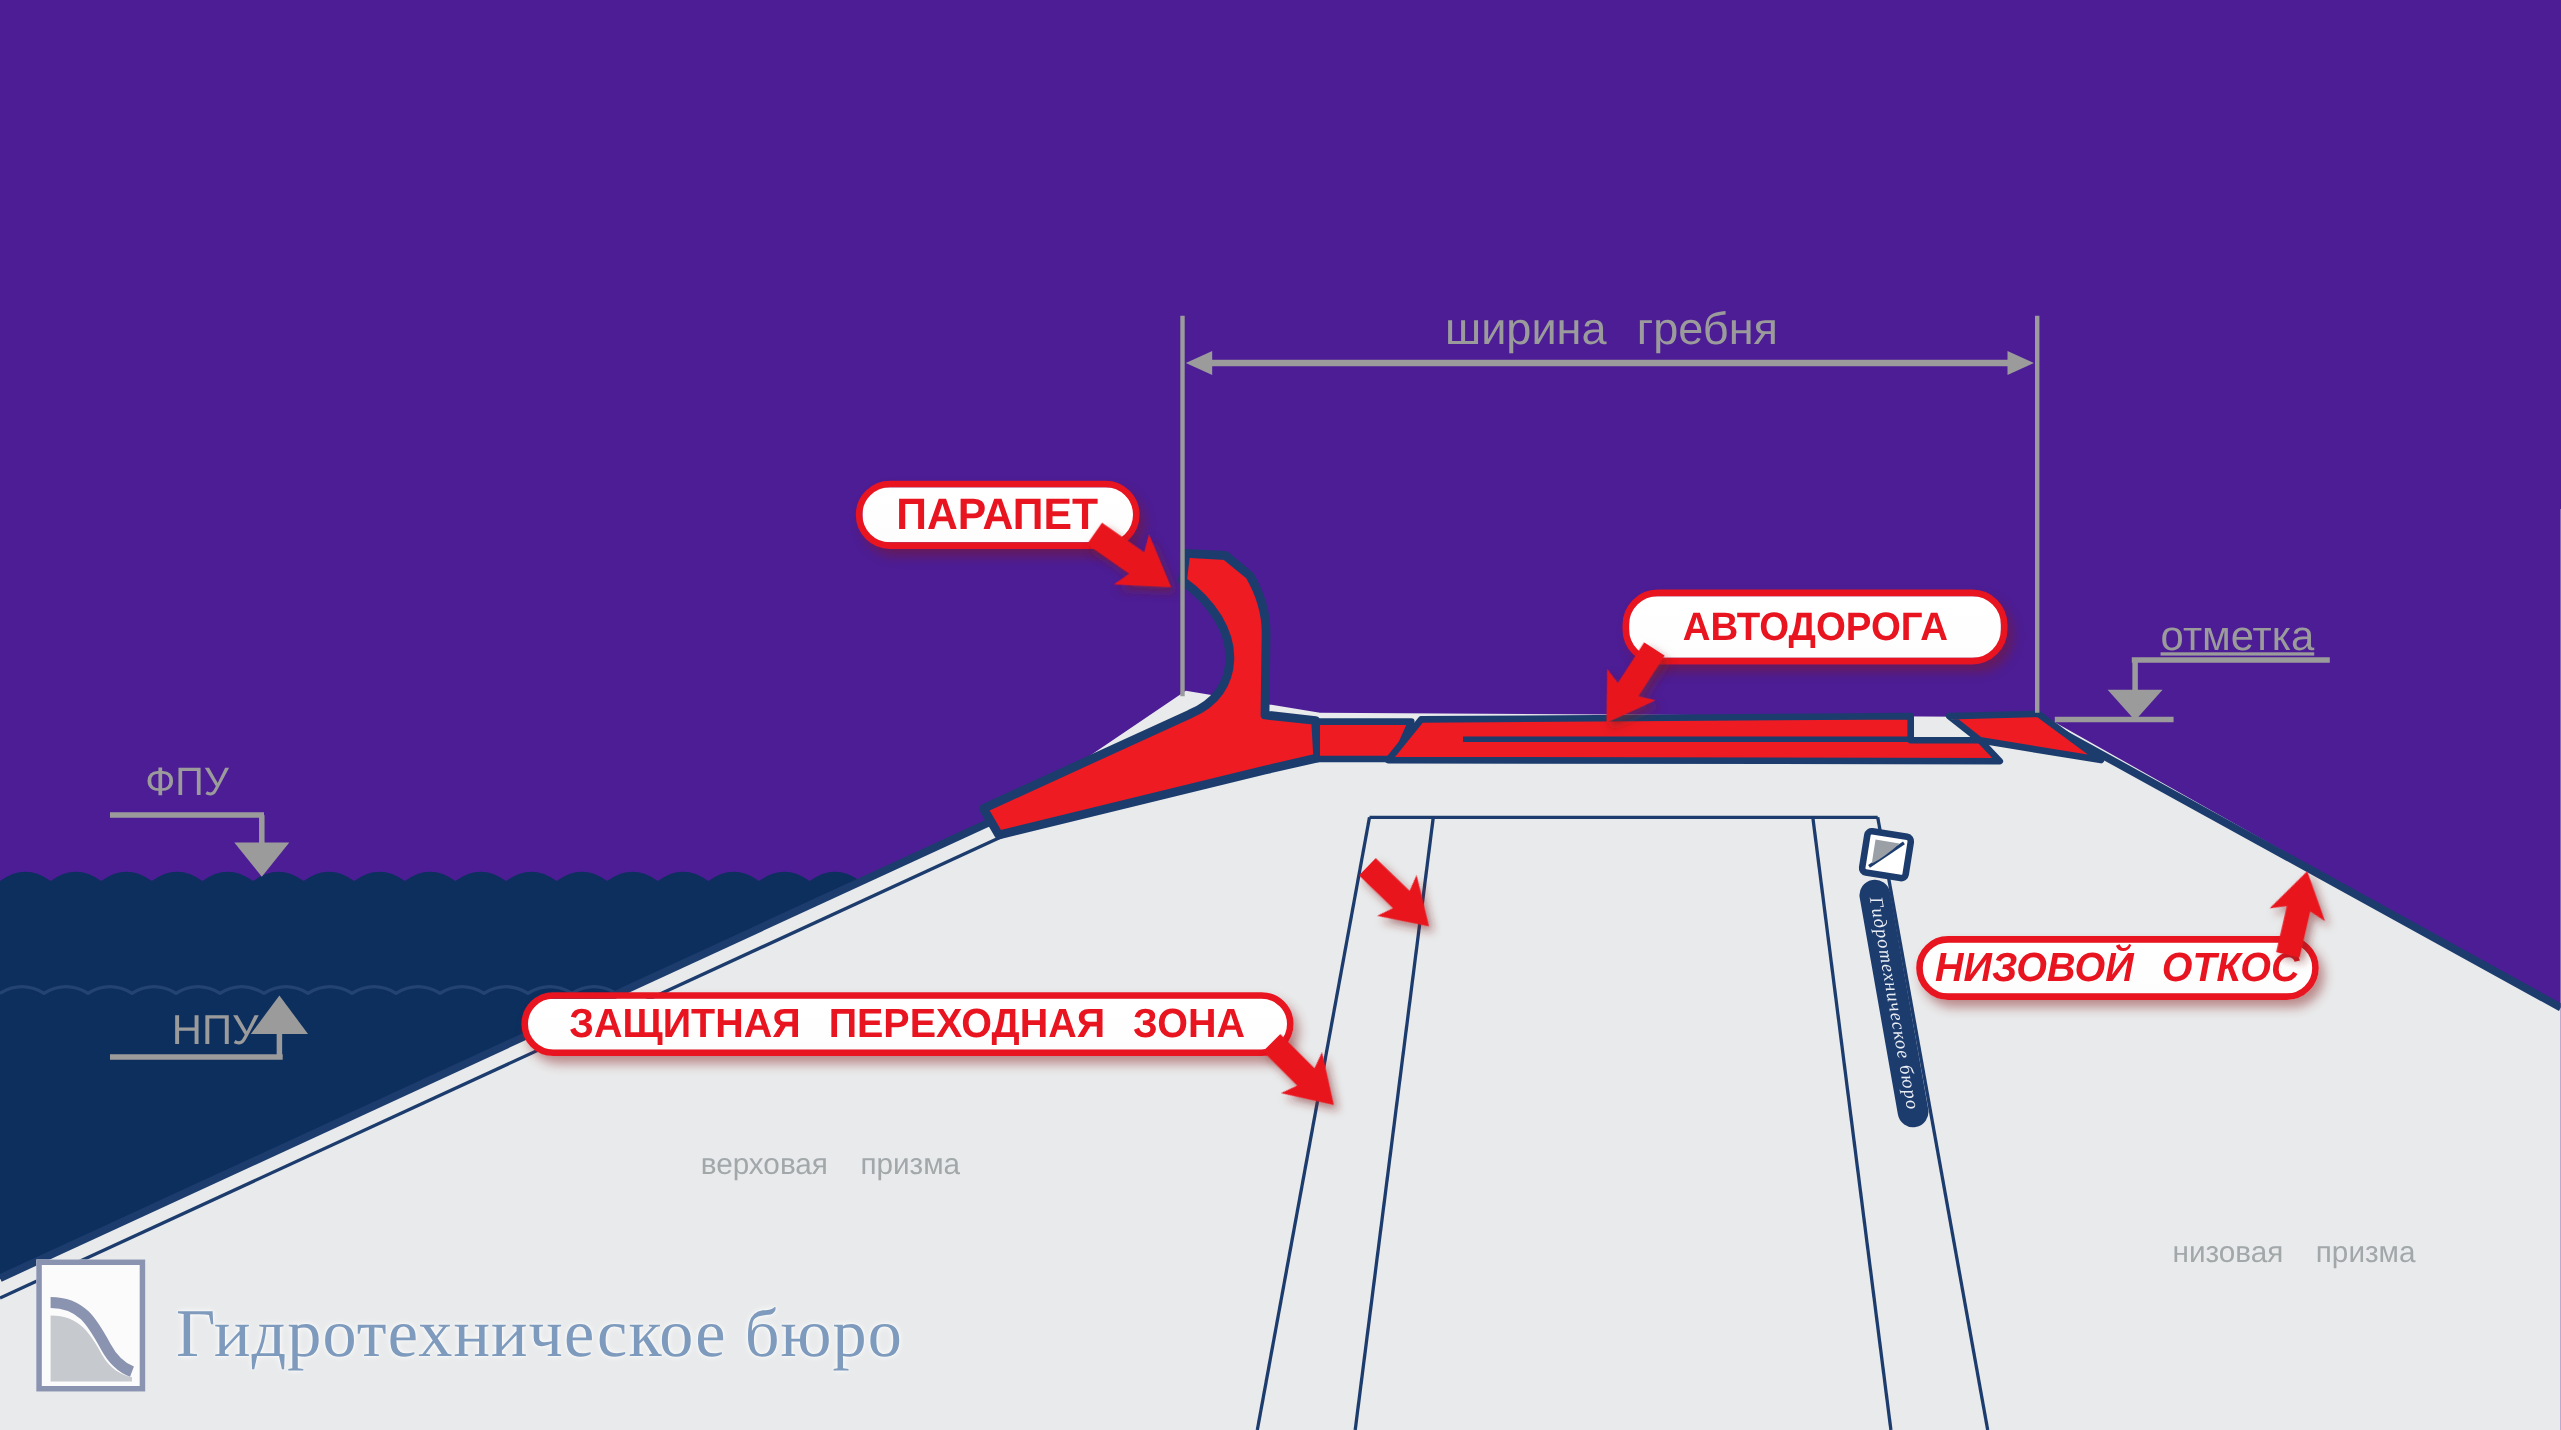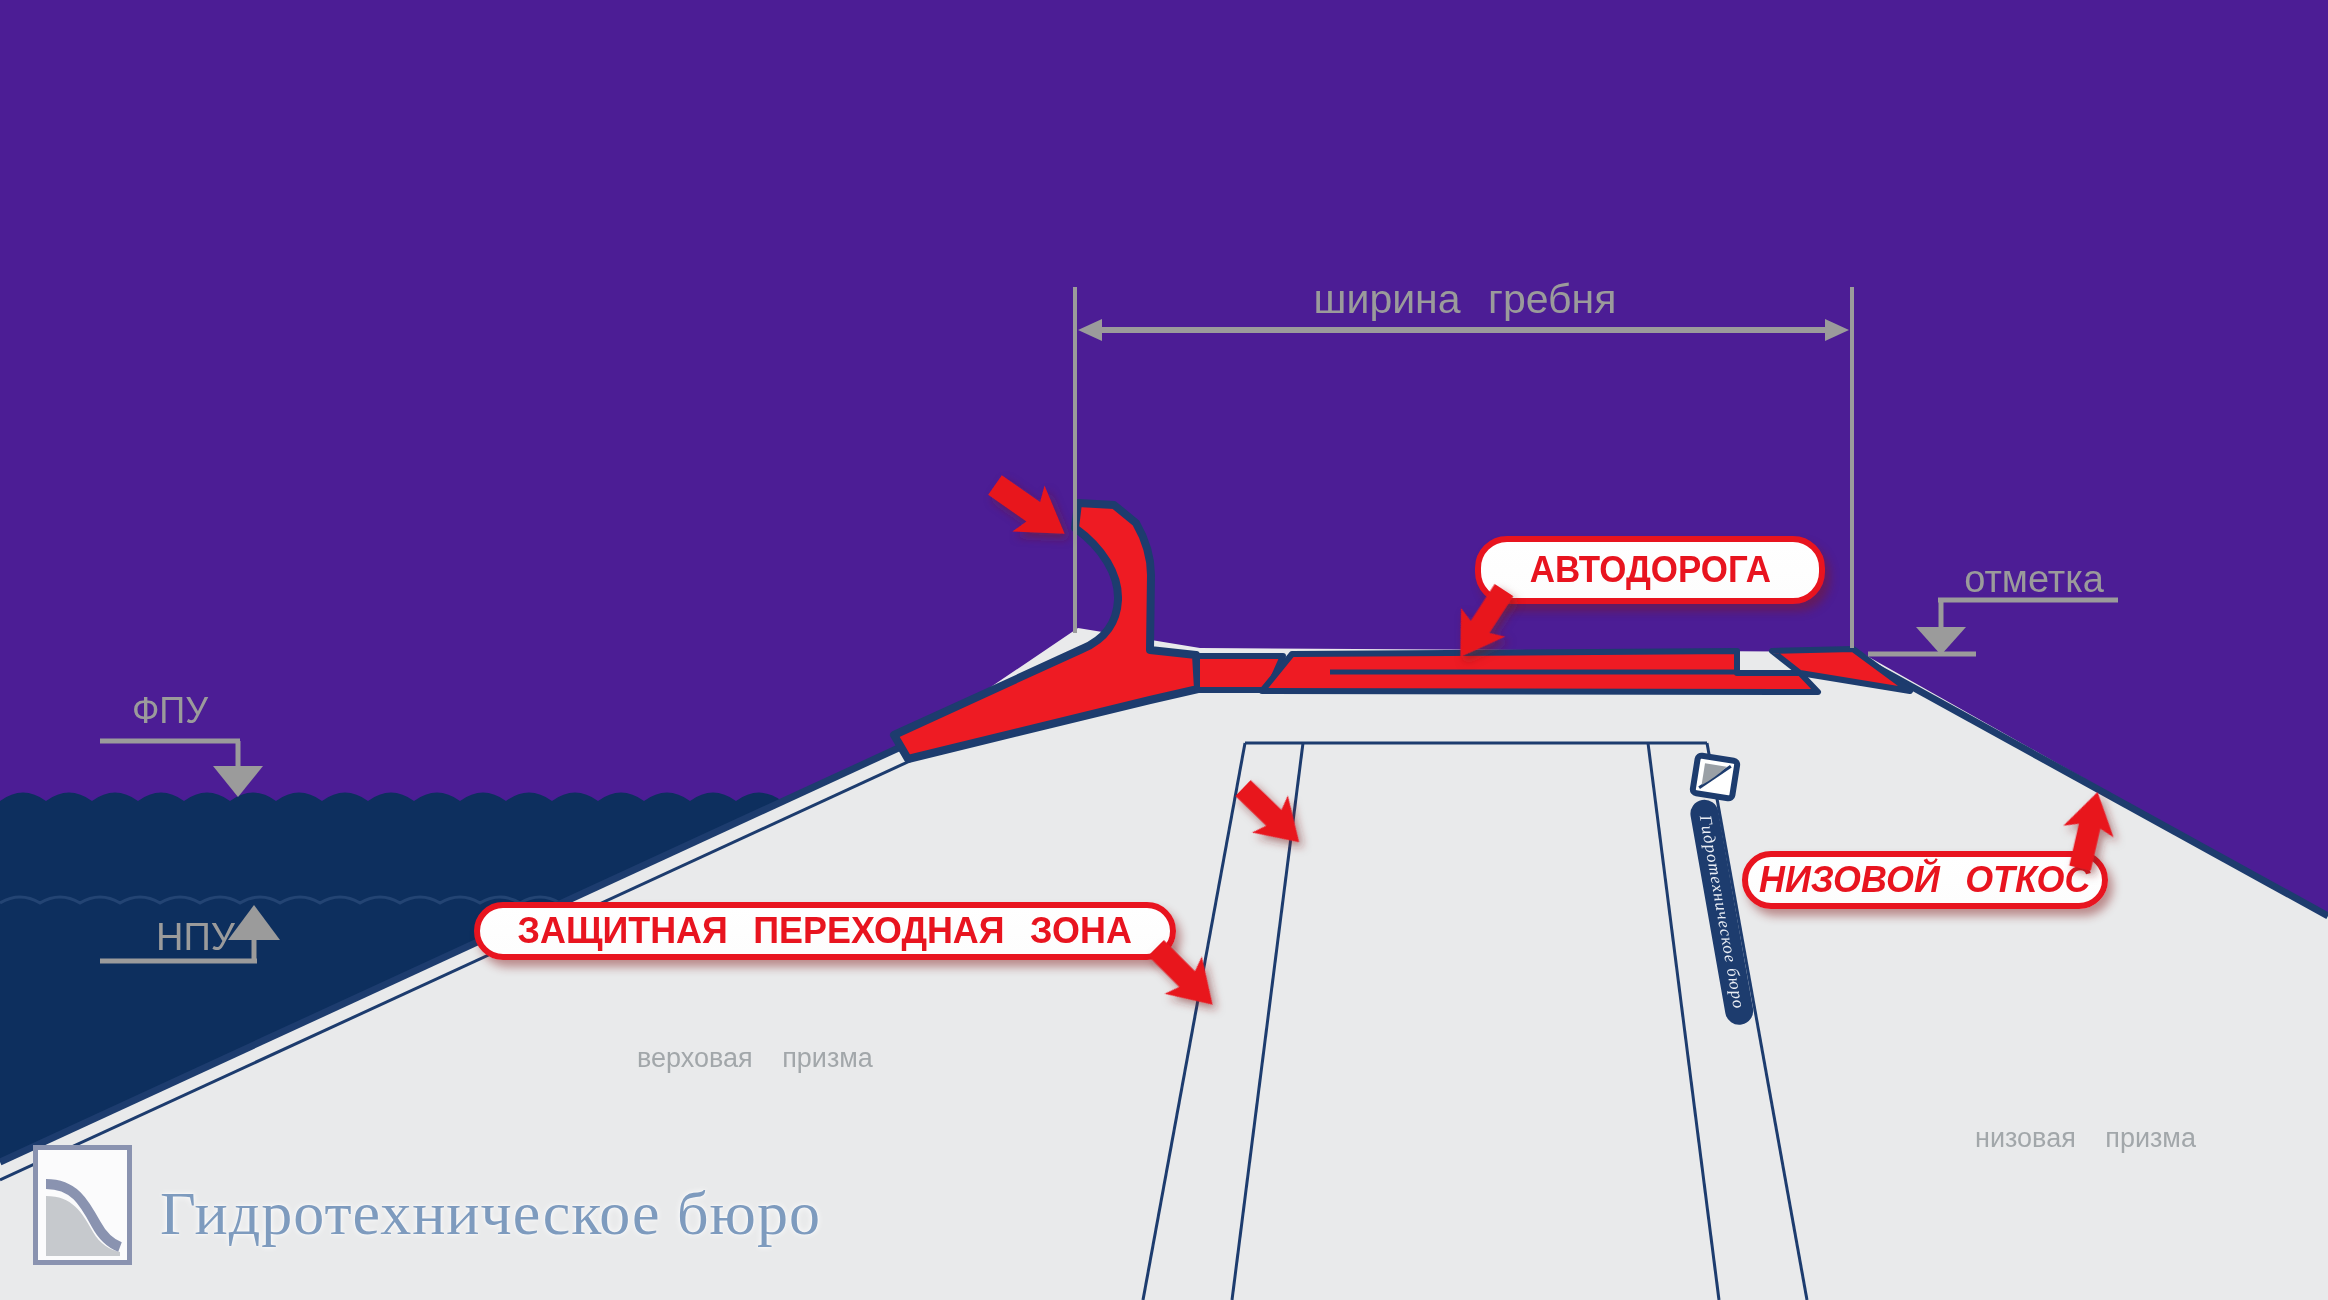--- a/index.html
+++ b/index.html
@@ -92,26 +92,29 @@
       <polygon points="228,940 280,940 254,905" stroke="none"></polygon>
 
       <line x1="1938" y1="600" x2="2118" y2="600" stroke-width="5"></line>
       <line x1="1941" y1="600" x2="1941" y2="629" stroke-width="5"></line>
       <polygon points="1916,627 1966,627 1941,655" stroke="none"></polygon>
       <line x1="1868" y1="654" x2="1976" y2="654" stroke-width="5"></line>
     </g>
   </svg>
 
   <div class="gray-note" style="left:1290px;top:276px;width:350px;text-align:center;font-size:41px;word-spacing:16px;">ширина гребня</div>
-  <div class="gray-note" style="left:1948px;top:558px;width:172px;text-align:center;font-size:38px;">отметка</div>
+  <div class="gray-note" style="left:1948px;top:558px;width:172px;text-align:center;font-size:38px;text-decoration:underline;">отметка</div>
   <div class="gray-note" style="left:105px;top:690px;width:130px;text-align:center;font-size:36px;">ФПУ</div>
   <div class="gray-note" style="left:105px;top:916px;width:130px;text-align:right;font-size:38px;">НПУ</div>
   <div class="prism-note" style="left:637px;top:1043px;">верховая призма</div>
   <div class="prism-note" style="left:1975px;top:1123px;">низовая призма</div>
 
+  <div class="pill" style="left:778px;top:437px;width:246px;height:50px;font-size:40px;">
+    <span>ПАРАПЕТ</span>
+  </div>
   <div class="pill" style="left:1475px;top:536px;width:338px;height:56px;font-size:36px;">
     <span>АВТОДОРОГА</span>
   </div>
   <div class="pill" style="left:474px;top:902px;width:690px;height:46px;font-size:37px;word-spacing:16px;">
     <span>ЗАЩИТНАЯ ПЕРЕХОДНАЯ ЗОНА</span>
   </div>
   <div class="pill" style="left:1742px;top:851px;width:354px;height:46px;font-size:37px;word-spacing:16px;font-style:italic;">
     <span>НИЗОВОЙ ОТКОС</span>
   </div>
 

